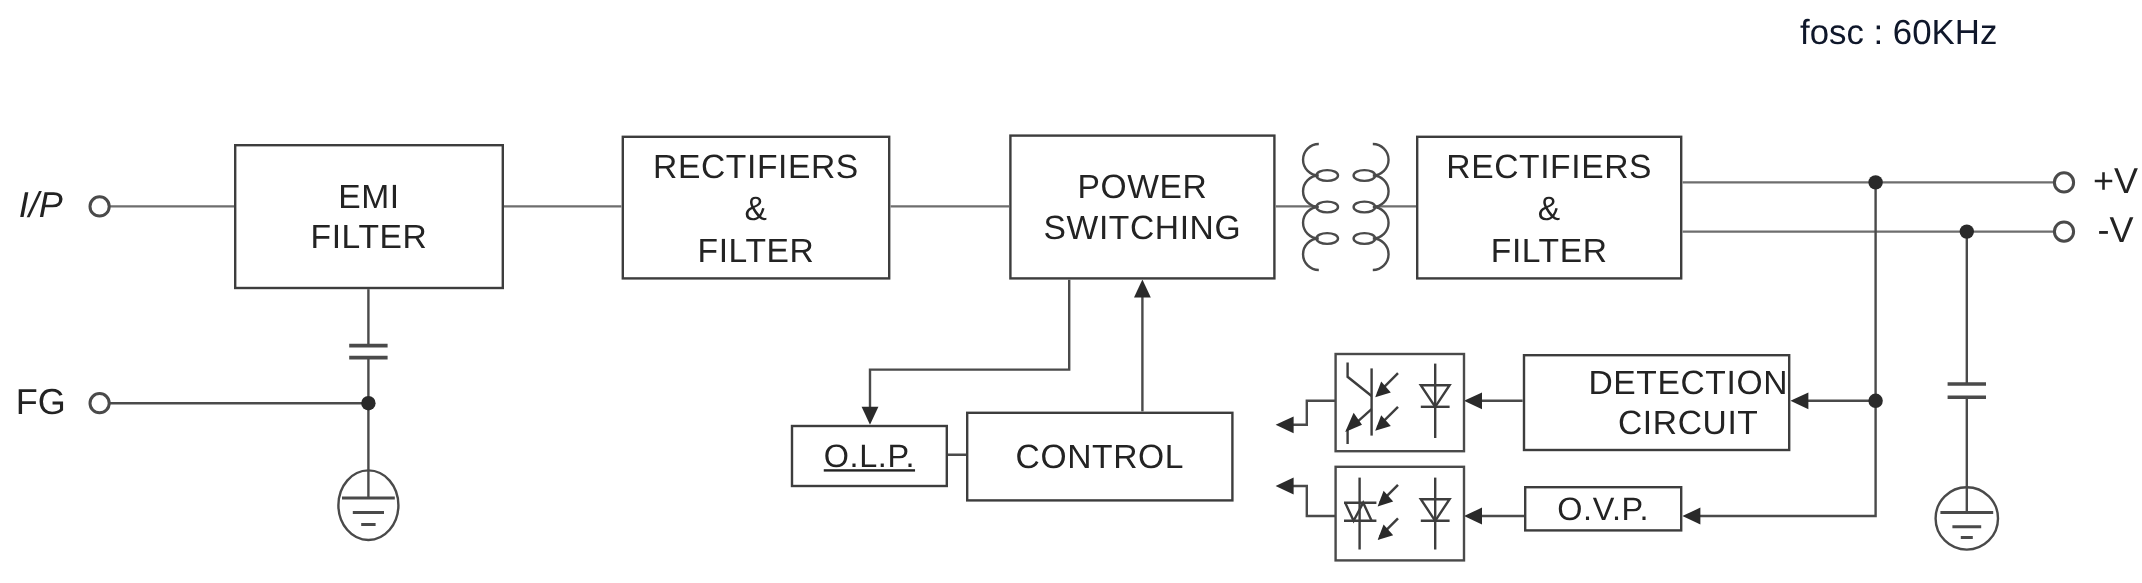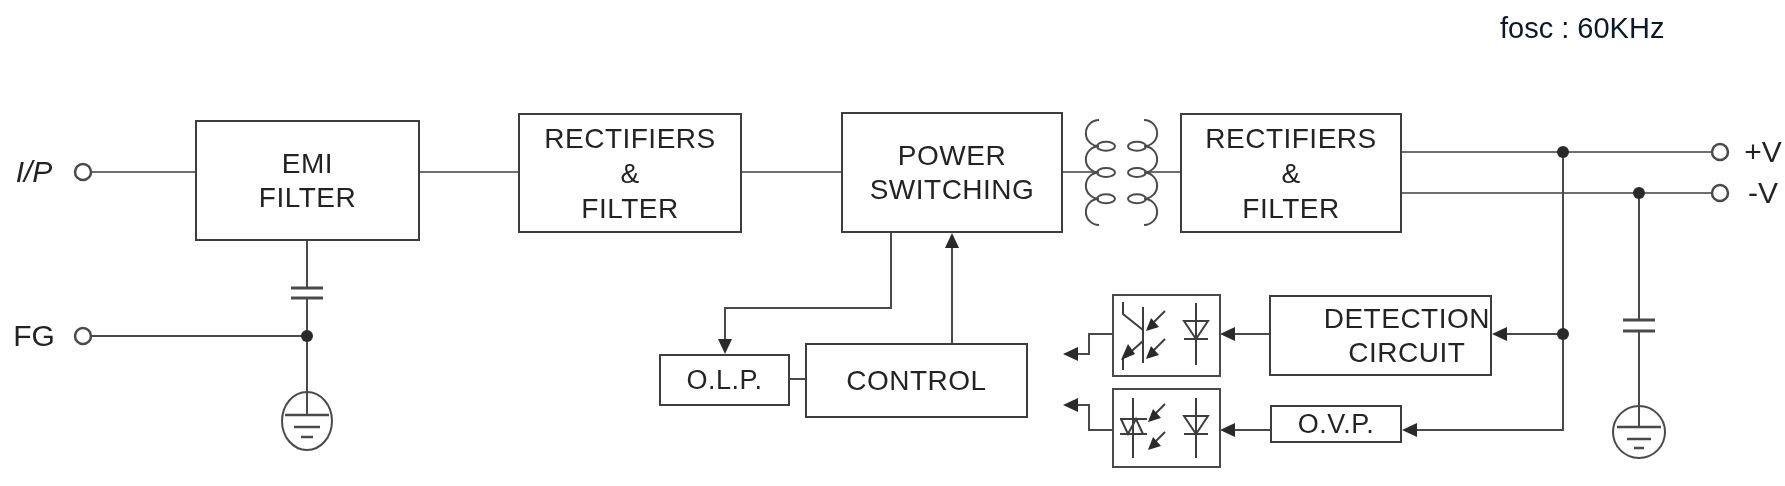--- a/index.html
+++ b/index.html
@@ -157,21 +157,21 @@
 &amp;
 FILTER</span></div>
 
   <div class="box" style="left:841px;top:112px;width:222px;height:121px;justify-content:center;"><span>POWER
 SWITCHING</span></div>
 
   <div class="box" style="left:1180px;top:113px;width:222px;height:120px;line-height:35px;"><span>RECTIFIERS
 &amp;
 FILTER</span></div>
 
-  <div class="box small" style="left:659px;top:354px;width:131px;height:52px;"><span>O.L.P.</span></div>
+  <div class="box small" style="left:659px;top:354px;width:131px;height:52px;text-decoration:underline;"><span>O.L.P.</span></div>
 
   <div class="box" style="left:805px;top:343px;width:223px;height:75px;"><span>CONTROL</span></div>
 
   <div class="box" style="left:1269px;top:295px;width:223px;height:81px;justify-content:flex-end;"><span>DETECTION
 CIRCUIT</span></div>
 
   <div class="box small" style="left:1270px;top:405px;width:132px;height:38px;"><span>O.V.P.</span></div>
 
   <div class="tlabel" style="left:8px;top:156px;width:52px;height:32px;font-style:italic;">I/P</div>
   <div class="tlabel" style="left:8px;top:320px;width:52px;height:32px;text-align:center;">FG</div>

